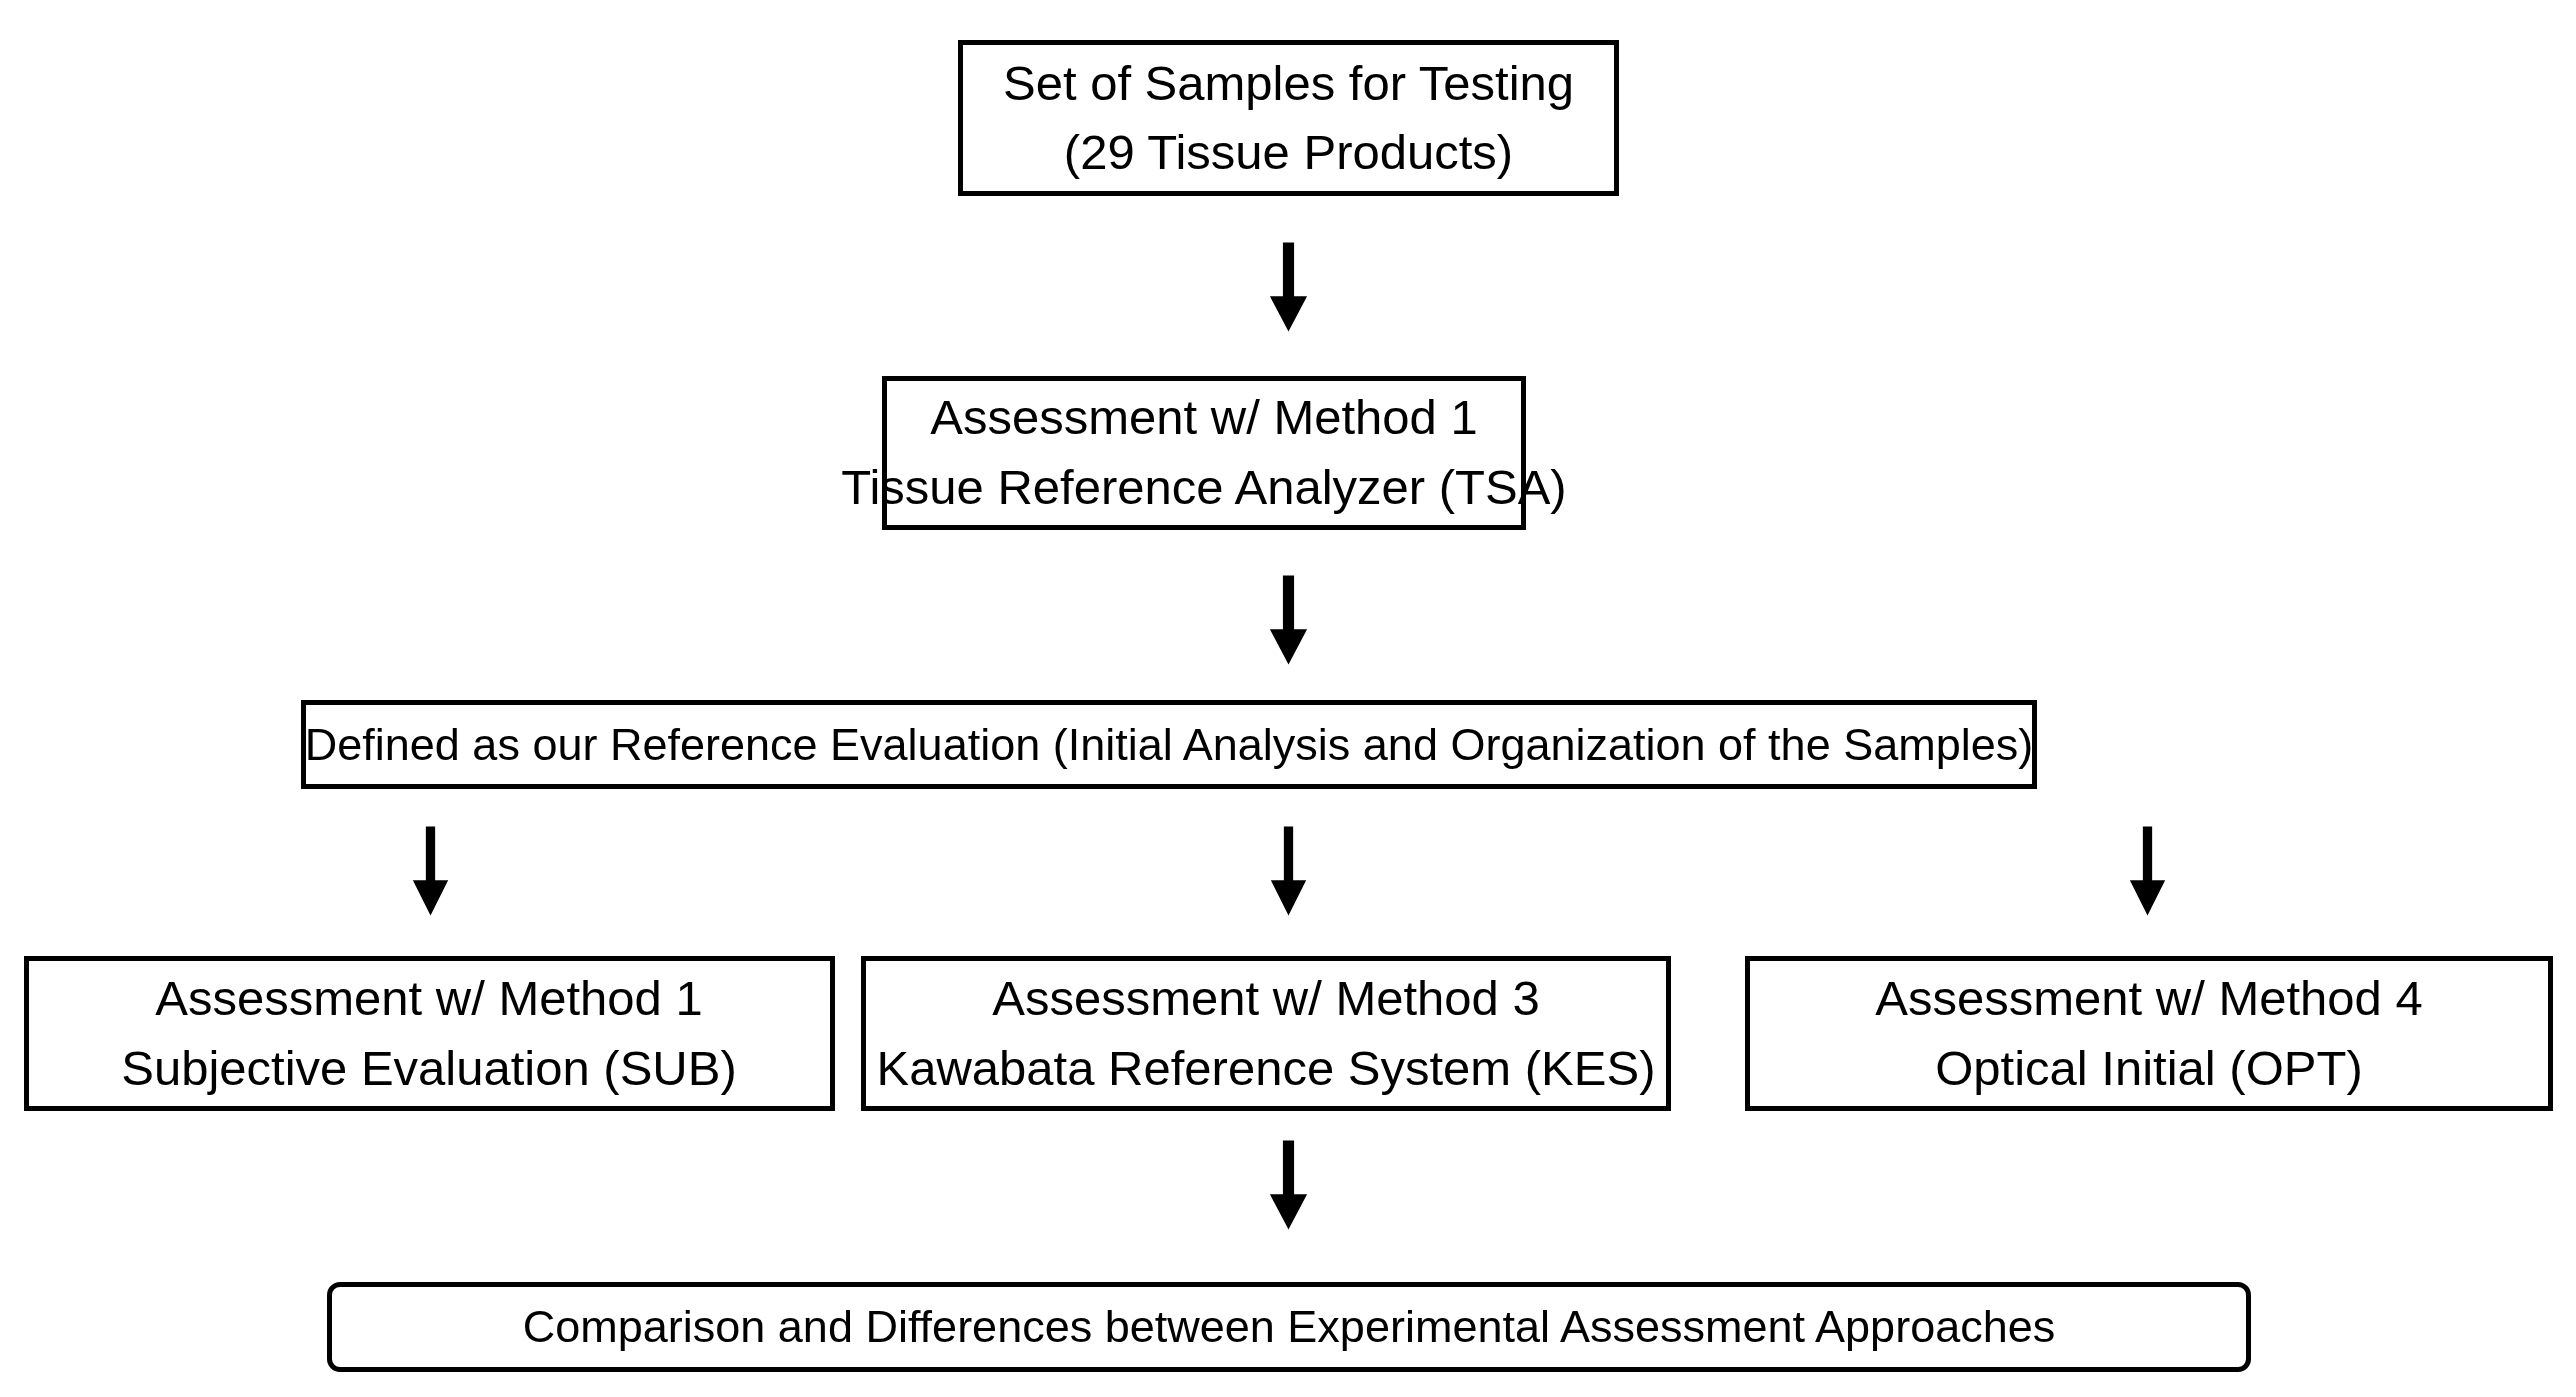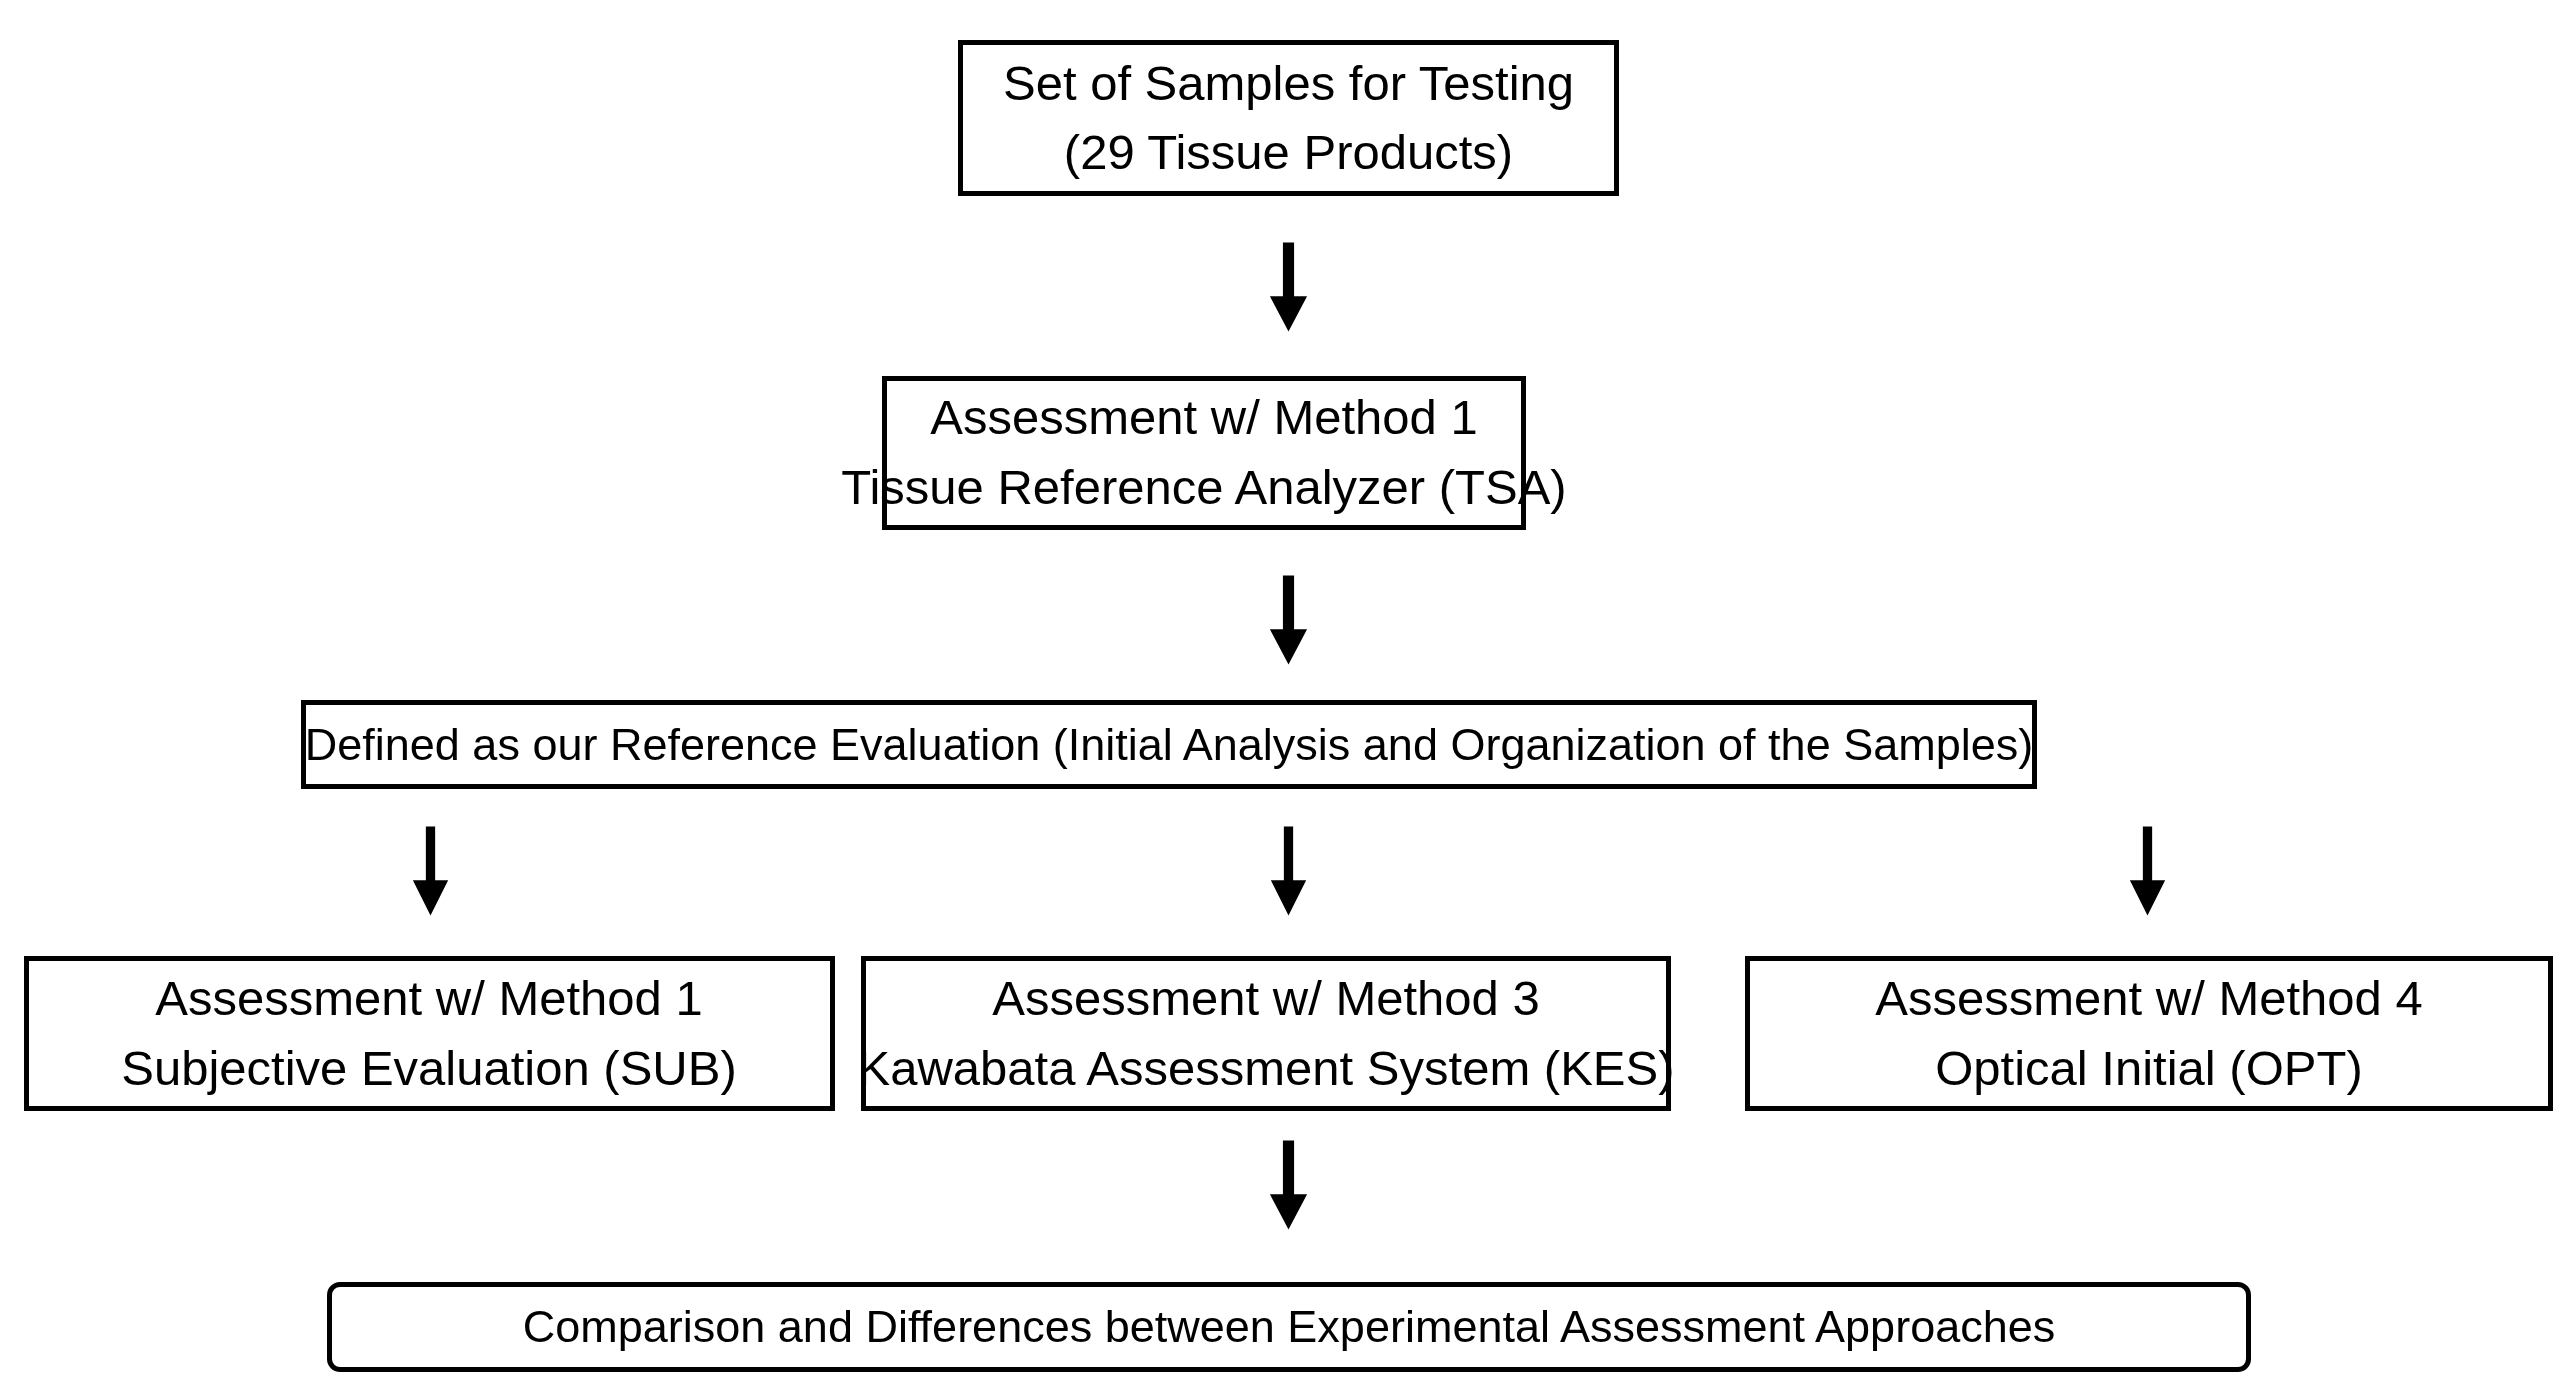--- a/index.html
+++ b/index.html
@@ -91,21 +91,21 @@
     <polygon points="16,0 26,0 26,58 40,58 21,96 2,58 16,58" fill="#000000"></polygon>
   </svg>
 
   <div class="node" id="node-method2">
     <span class="line">Assessment w/ Method 1</span>
     <span class="line">Subjective Evaluation (SUB)</span>
   </div>
 
   <div class="node" id="node-method3">
     <span class="line">Assessment w/ Method 3</span>
-    <span class="line">Kawabata Assessment System (KES)</span>
+    <span class="line">Kawabata Reference System (KES)</span>
   </div>
 
   <div class="node" id="node-method4">
     <span class="line">Assessment w/ Method 4</span>
     <span class="line">Optical Initial (OPT)</span>
   </div>
 
   <svg class="arrow" id="arrow-4" viewBox="0 0 42 96">
     <polygon points="15,0 27,0 27,58 41,58 21,96 1,58 15,58" fill="#000000"></polygon>
   </svg>

